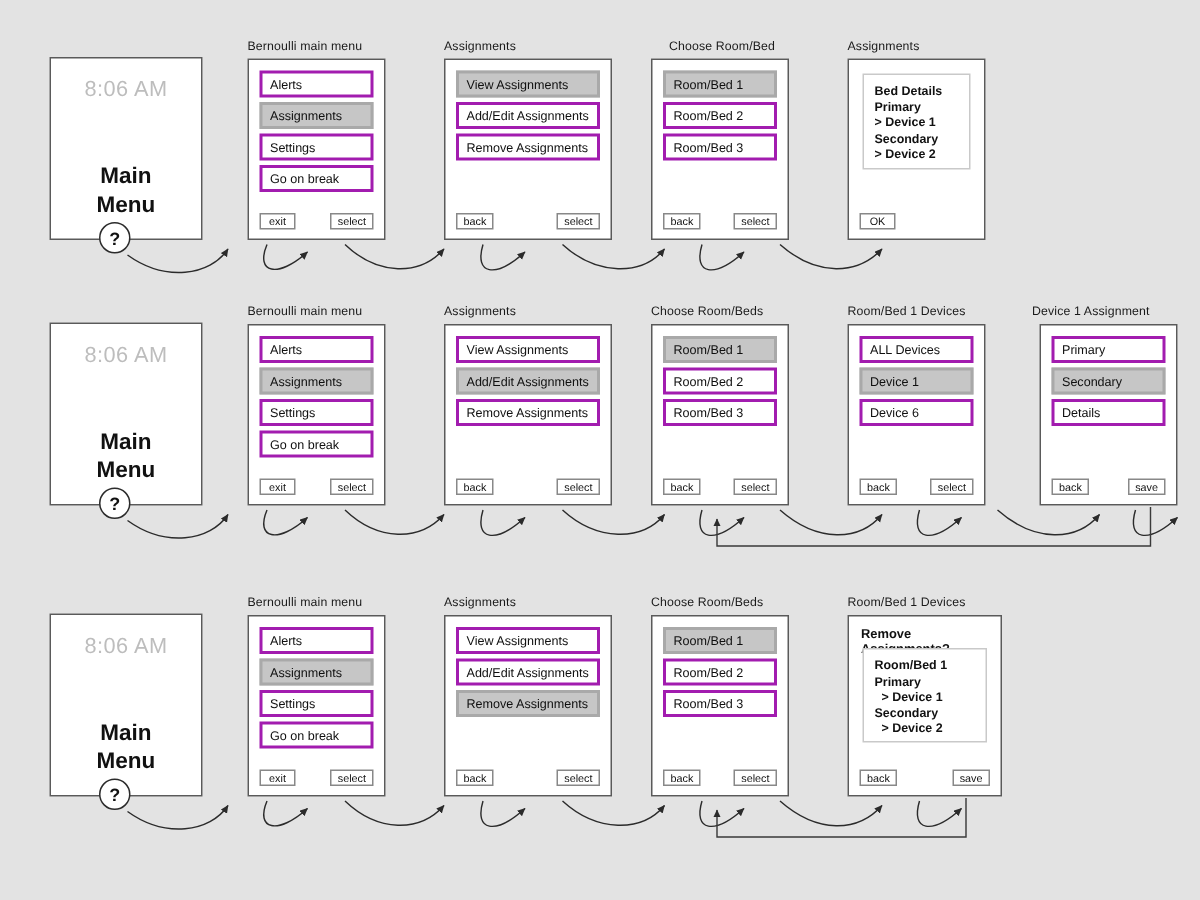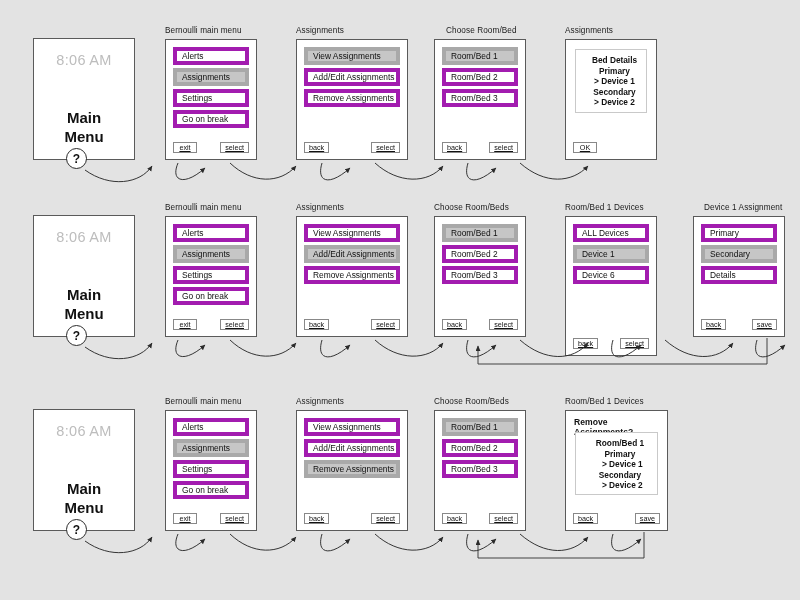--- a/index.html
+++ b/index.html
@@ -78,21 +78,21 @@
 
   
   .menu-list {
     position: absolute;
     left: 7px; right: 7px; top: 7px;
     display: flex;
     flex-direction: column;
     gap: 3px;
   }
   .menu-item {
-    border: 4px solid #a21caf;
+    border: 2px solid #a21caf;
     background: #ffffff;
     height: 18px;
     display: flex;
     align-items: center;
     padding-left: 5px;
     font-size: 8.4px;
     color: #0f0f0f;
     white-space: nowrap;
     overflow: hidden;
   }
@@ -102,21 +102,20 @@
   }
 
   
   .detail-panel {
     position: absolute;
     left: 9px; right: 9px; top: 9px;
     border: 1px solid #c9c9c9;
     background: #ffffff;
     padding: 5px 0 5px 7px;
     height: 64px;
-    text-align: center;
   }
   .detail-panel.with-header { top: 21px; height: 63px; }
   .detail-line {
     font-size: 8.3px;
     font-weight: bold;
     color: #111;
     line-height: 10.6px;
     white-space: pre;
   }
   .panel-header {
@@ -134,21 +133,20 @@
     background: #ffffff;
     font-size: 7.2px;
     color: #111;
     height: 11px;
     min-width: 24px;
     display: flex;
     align-items: center;
     justify-content: center;
     padding: 0 4px;
     z-index: 4;
-    text-decoration: underline;
   }
   .softkey.left  { left: 7px;  bottom: 6px; }
   .softkey.right { right: 7px; bottom: 6px; }
 </style>
 </head>
 <body>
 
 <div id="canvas">
 
   <svg class="connectors" viewBox="0 0 800 600">
@@ -292,31 +290,31 @@
     <div class="menu-list" id="rb-list-r2">
         <div class="menu-item selected">Room/Bed 1</div>
         <div class="menu-item">Room/Bed 2</div>
         <div class="menu-item">Room/Bed 3</div>
       </div>
     <div class="softkey left">back</div>
     <div class="softkey right">select</div>
   </div>
 
   <div class="screen-caption" style="left:565px; top:203px;">Room/Bed 1 Devices</div>
-  <div class="screen" style="left:565px; top:216px; width:92px; height:140px;">
+  <div class="screen" style="left:565px; top:216px; width:92px; height:121px;">
     <div class="menu-list" id="dev-list-r2">
         <div class="menu-item">ALL Devices</div>
         <div class="menu-item selected">Device 1</div>
         <div class="menu-item">Device 6</div>
       </div>
     <div class="softkey left">back</div>
     <div class="softkey right">select</div>
   </div>
 
-  <div class="screen-caption" style="left:688px; top:203px;margin-left:16px;">Device 1 Assignment</div>
+  <div class="screen-caption" style="left:688px; top:203px;">Device 1 Assignment</div>
   <div class="screen" style="left:693px; top:216px; width:92px; height:121px;">
     <div class="menu-list" id="devasg-list-r2">
         <div class="menu-item">Primary</div>
         <div class="menu-item selected">Secondary</div>
         <div class="menu-item">Details</div>
       </div>
     <div class="softkey left">back</div>
     <div class="softkey right">save</div>
   </div>
 

